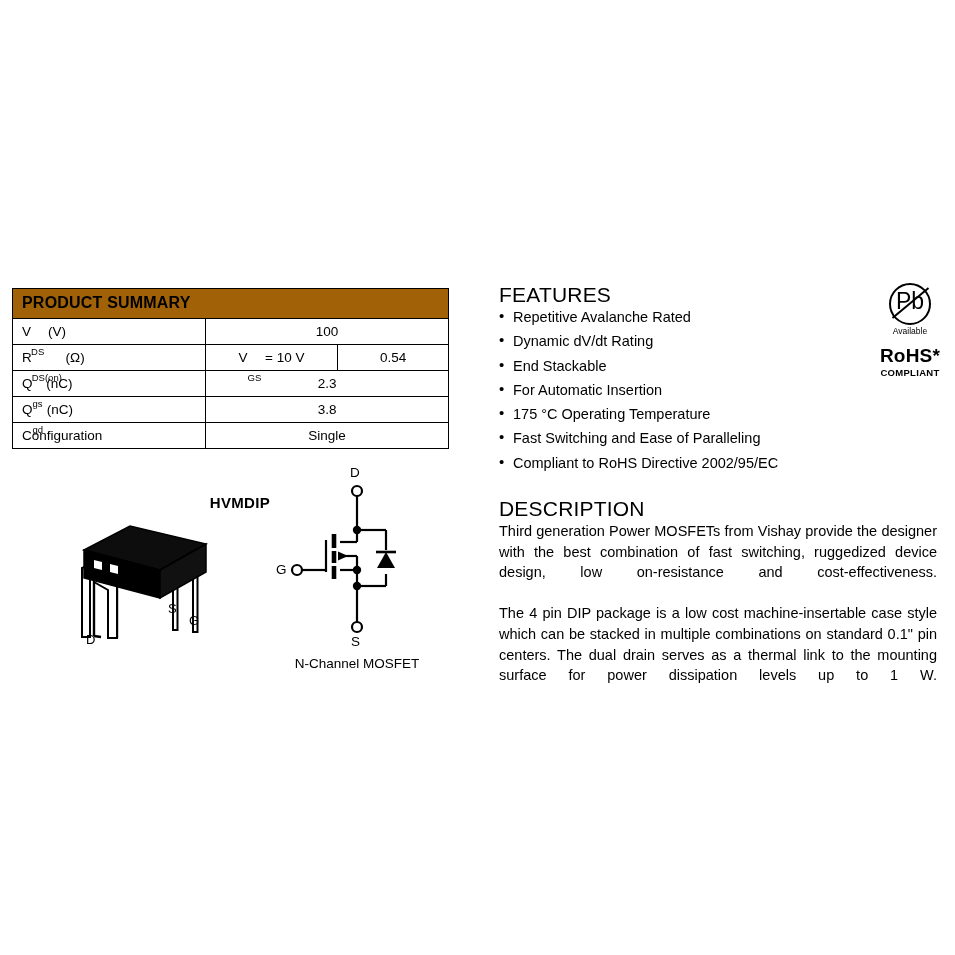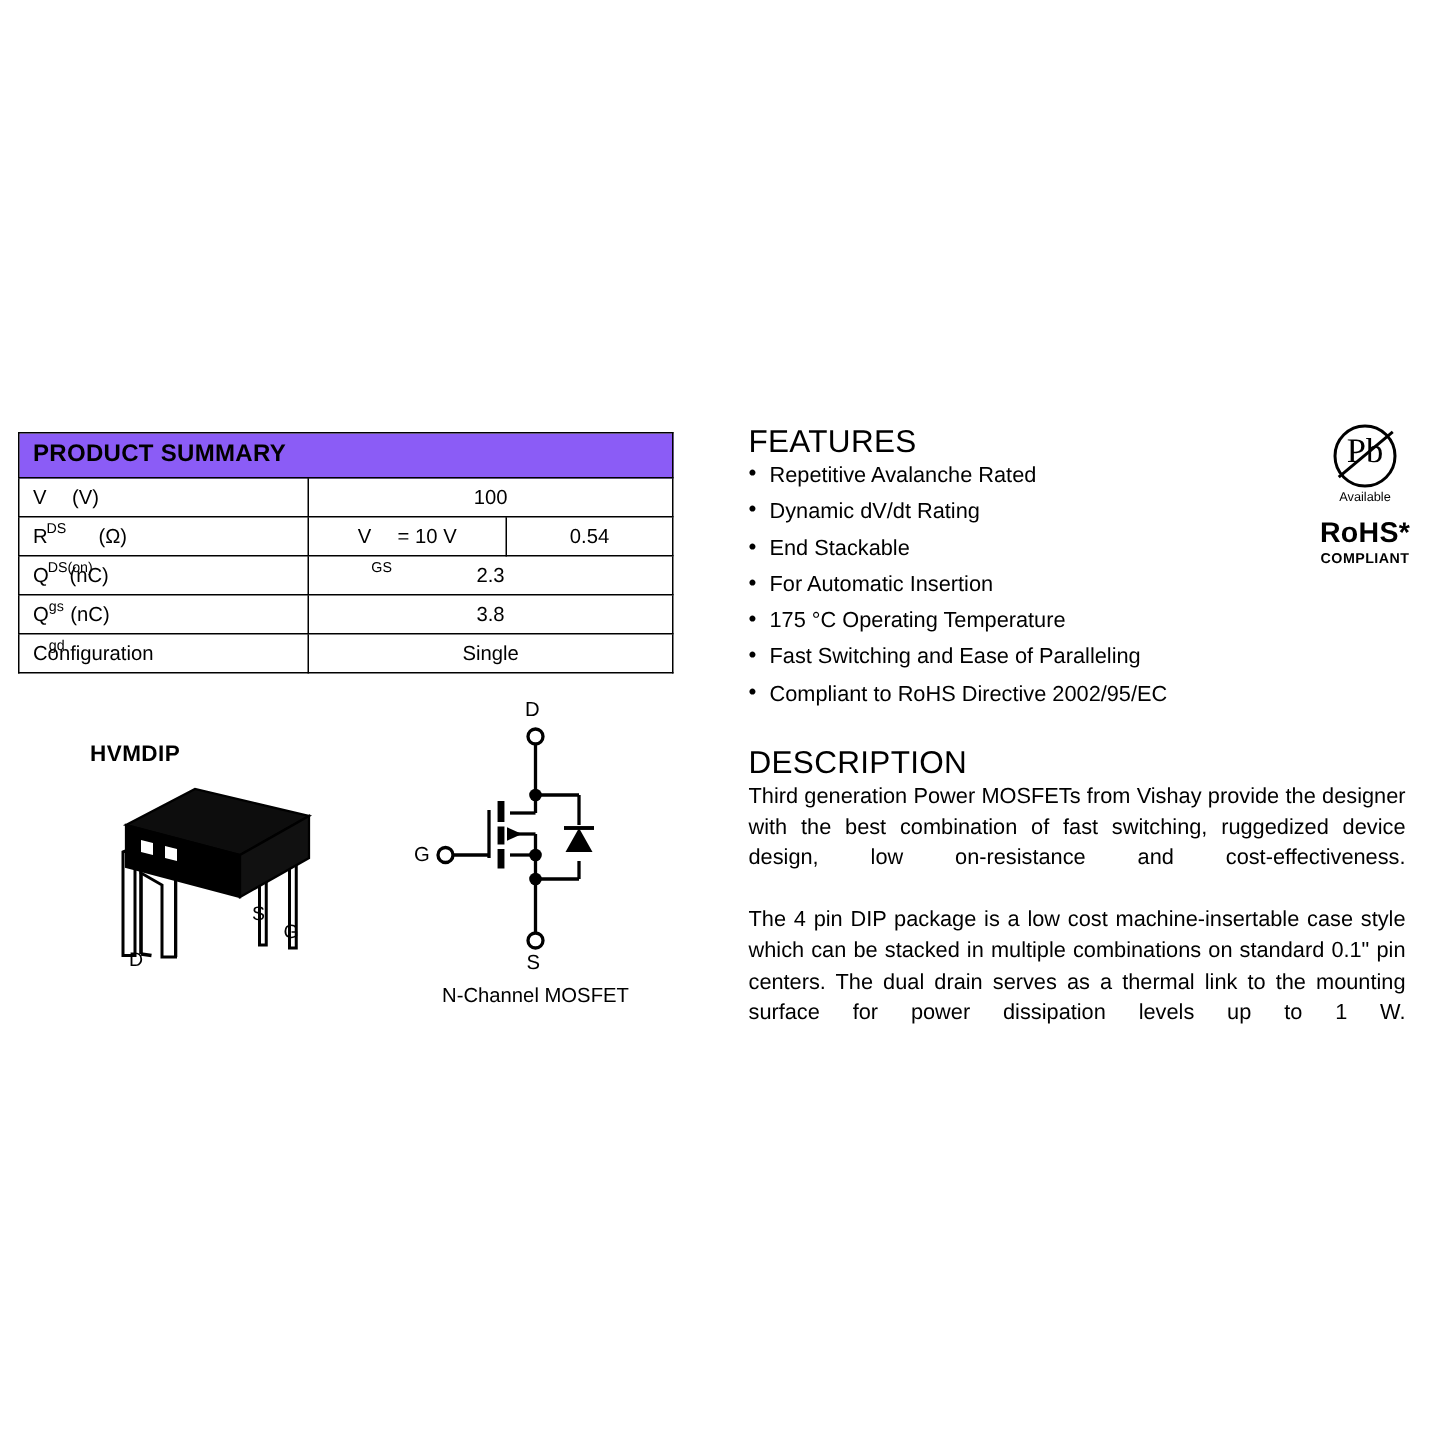--- a/index.html
+++ b/index.html
@@ -34,21 +34,21 @@
     vertical-align: middle;
   }
   #summary-table td.lbl {
     padding-left: 9px;
     text-align: left;
   }
   #summary-table td.val {
     text-align: center;
   }
   #summary-table tr.hdr td {
-    background: #8b5cf6;
+    background: #a16207;
     font-weight: bold;
     font-size: 16px;
     letter-spacing: 0.2px;
     padding: 5px 0 6px 9px;
     text-align: left;
   }
   .sub {
     font-size: 9.5px;
     vertical-align: baseline;
     position: relative;
@@ -127,21 +127,21 @@
     position: absolute;
     left: 0; top: 0;
     width: 38px; height: 38px;
     border: 2px solid #000;
     border-radius: 50%;
   }
   #pb-mark .pb-text {
     position: absolute;
     left: 0; top: 4px;
     width: 42px;
-    font-family: Liberation Serif, serif;
+    font-family: Liberation Sans, sans-serif;
     font-size: 23px;
     line-height: 28px;
   }
   #pb-mark .slash {
     position: absolute;
     left: -2px;
     top: 19px;
     width: 47px;
     height: 2px;
     background: #000;
@@ -170,21 +170,21 @@
     left: 60px;
     top: 494px;
     width: 210px;
     height: 160px;
   }
   #package-title {
     position: absolute;
     left: 0;
     top: 0;
     width: 210px;
-    text-align: left;
+    text-align: right;
     font-weight: bold;
     font-size: 15px;
     letter-spacing: 0.3px;
   }
   .pkg-lead-label {
     position: absolute;
     font-size: 13px;
   }
 
   

